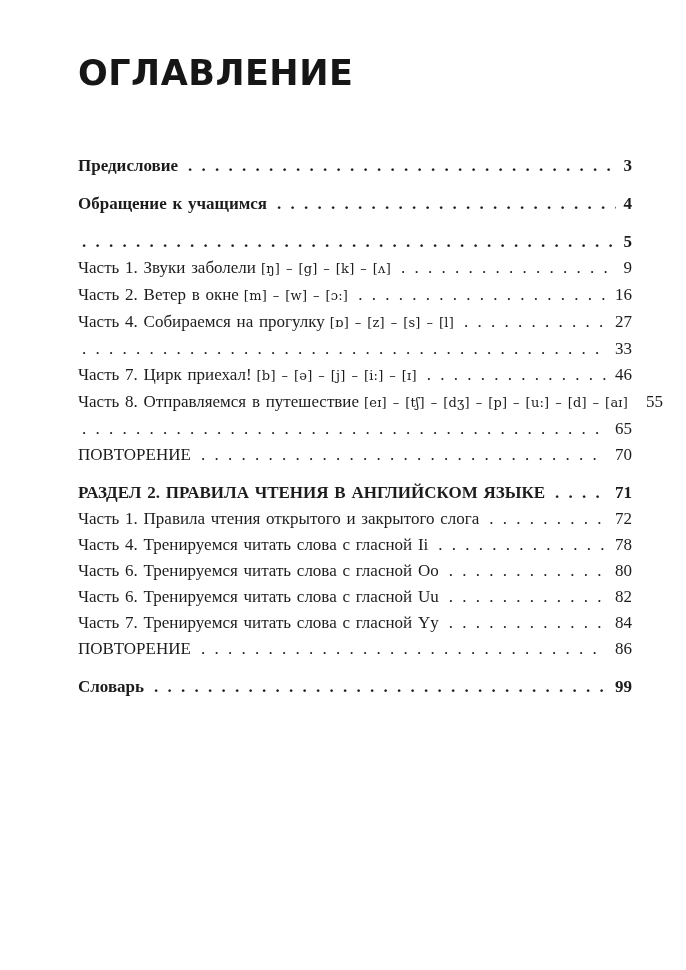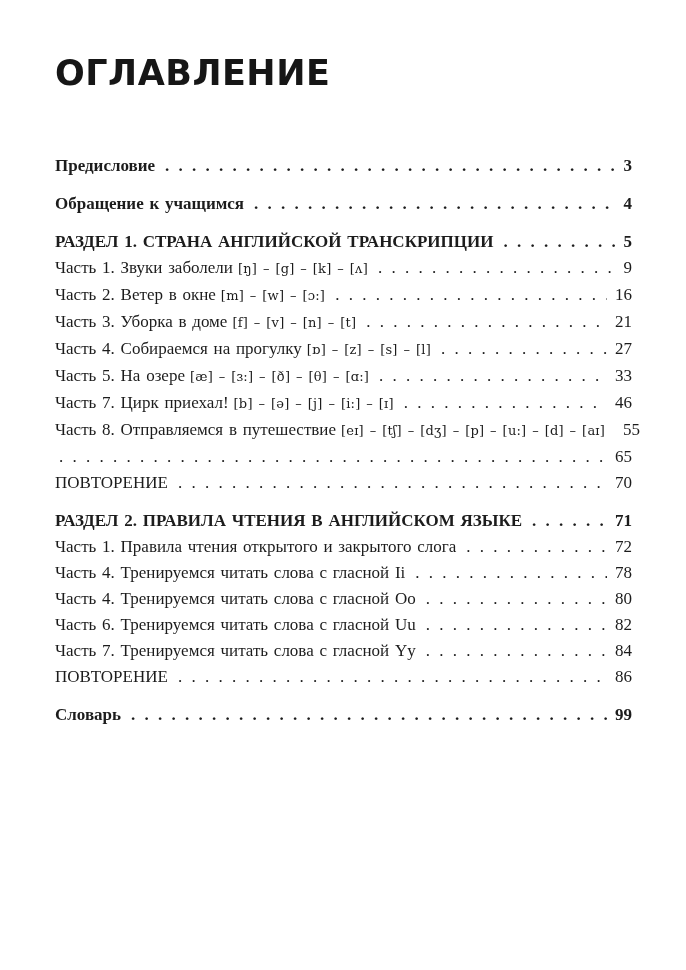--- a/index.html
+++ b/index.html
@@ -7,21 +7,21 @@
     padding: 0;
     background: #ffffff;
   }
   .page {
     position: relative;
     width: 686px;
     height: 970px;
     background: #ffffff;
     color: #1c1c1c;
     box-sizing: border-box;
-    padding: 56px 54px 0 55px;
+    padding: 56px 54px 0 78px;
     font-family: "Liberation Serif", serif;
     overflow: hidden;
   }
   .page-title {
     font-family: "DejaVu Sans", sans-serif;
     font-weight: bold;
     font-size: 35px;
     letter-spacing: 0.5px;
     line-height: 1;
     margin: 0 0 62px 0;
@@ -84,51 +84,44 @@
     <span class="toc-page">3</span>
   </div>
 
   <div class="toc-row bold gap">
     <span class="toc-label"><span class="toc-text">Обращение к учащимся</span></span>
     <span class="toc-dots"></span>
     <span class="toc-page">4</span>
   </div>
 
   <div class="toc-row bold gap">
-    <span class="toc-label"><span class="toc-text">РАЗДЕЛ 1. СТРАНА АНГЛИЙСКОЙ ТРАНСКРИПЦИИ</span></span>
     <span class="toc-dots"></span>
     <span class="toc-page">5</span>
   </div>
 
   <div class="toc-row">
     <span class="toc-label"><span class="toc-text">Часть 1. Звуки заболели</span><span class="toc-phonetics">[ŋ] – [g] – [k] – [ʌ]</span></span>
     <span class="toc-dots"></span>
     <span class="toc-page">9</span>
   </div>
 
   <div class="toc-row">
     <span class="toc-label"><span class="toc-text">Часть 2. Ветер в окне</span><span class="toc-phonetics">[m] – [w] – [ɔ:]</span></span>
     <span class="toc-dots"></span>
     <span class="toc-page">16</span>
   </div>
 
-  <div class="toc-row">
-    <span class="toc-label"><span class="toc-text">Часть 3. Уборка в доме</span><span class="toc-phonetics">[f] – [v] – [n] – [t]</span></span>
-    <span class="toc-dots"></span>
-    <span class="toc-page">21</span>
-  </div>
 
   <div class="toc-row">
     <span class="toc-label"><span class="toc-text">Часть 4. Собираемся на прогулку</span><span class="toc-phonetics">[ɒ] – [z] – [s] – [l]</span></span>
     <span class="toc-dots"></span>
     <span class="toc-page">27</span>
   </div>
 
   <div class="toc-row">
-    <span class="toc-label"><span class="toc-text">Часть 5. На озере</span><span class="toc-phonetics">[æ] – [ɜ:] – [ð] – [θ] – [ɑ:]</span></span>
     <span class="toc-dots"></span>
     <span class="toc-page">33</span>
   </div>
 
 
   <div class="toc-row">
     <span class="toc-label"><span class="toc-text">Часть 7. Цирк приехал!</span><span class="toc-phonetics">[b] – [ə] – [j] – [i:] – [ɪ]</span></span>
     <span class="toc-dots"></span>
     <span class="toc-page">46</span>
   </div>
@@ -164,21 +157,21 @@
 
 
 
   <div class="toc-row">
     <span class="toc-label"><span class="toc-text">Часть 4. Тренируемся читать слова с гласной Ii</span></span>
     <span class="toc-dots"></span>
     <span class="toc-page">78</span>
   </div>
 
   <div class="toc-row">
-    <span class="toc-label"><span class="toc-text">Часть 4. Тренируемся читать слова с гласной Oo</span></span>
+    <span class="toc-label"><span class="toc-text">Часть 6. Тренируемся читать слова с гласной Oo</span></span>
     <span class="toc-dots"></span>
     <span class="toc-page">80</span>
   </div>
 
   <div class="toc-row">
     <span class="toc-label"><span class="toc-text">Часть 6. Тренируемся читать слова с гласной Uu</span></span>
     <span class="toc-dots"></span>
     <span class="toc-page">82</span>
   </div>
 

